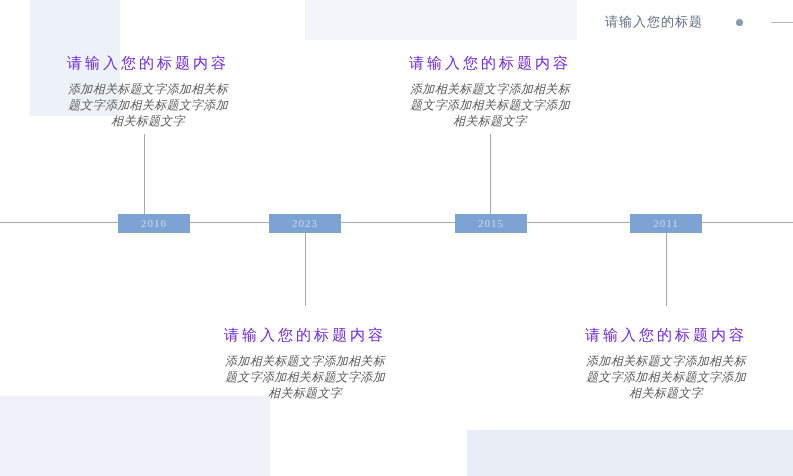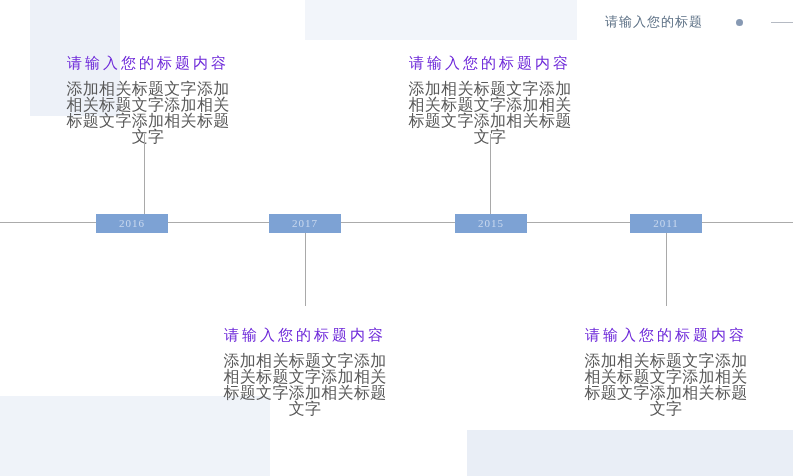--- a/index.html
+++ b/index.html
@@ -39,22 +39,23 @@
   .conn-bottom{top:233px;height:73px;}
 
   
   .block{position:absolute;width:230px;text-align:center;}
   .block-title{
     font-size:15px;color:#6d28d9;letter-spacing:3px;
     white-space:nowrap;
   }
   .block-body{
     width:164px;margin:8px auto 0 auto;
-    font-size:16px;line-height:16px;color:#595959;
+    font-size:12px;line-height:16px;color:#595959;
     letter-spacing:0.3px;
+    font-style:italic;
   }
   .block-top{top:54px;}
   .block-bottom{top:326px;}
 </style>
 </head>
 <body>
 
 <div class="slide">
 
   <div class="bg bg-topleft"></div>
@@ -68,23 +69,23 @@
     <span class="corner-line"></span>
   </div>
 
   <div class="axis"></div>
 
   <div class="block block-top" style="left:33px;">
     <div class="block-title">请输入您的标题内容</div>
     <div class="block-body">添加相关标题文字添加相关标题文字添加相关标题文字添加相关标题文字</div>
   </div>
   <div class="connector conn-top" style="left:144px;"></div>
-  <div class="year-box" style="left:96px;">2016</div>
+  <div class="year-box" style="left:118px;">2016</div>
 
-  <div class="year-box" style="left:269px;">2017</div>
+  <div class="year-box" style="left:269px;">2023</div>
   <div class="connector conn-bottom" style="left:305px;"></div>
   <div class="block block-bottom" style="left:190px;">
     <div class="block-title">请输入您的标题内容</div>
     <div class="block-body">添加相关标题文字添加相关标题文字添加相关标题文字添加相关标题文字</div>
   </div>
 
   <div class="block block-top" style="left:375px;">
     <div class="block-title">请输入您的标题内容</div>
     <div class="block-body">添加相关标题文字添加相关标题文字添加相关标题文字添加相关标题文字</div>
   </div>

